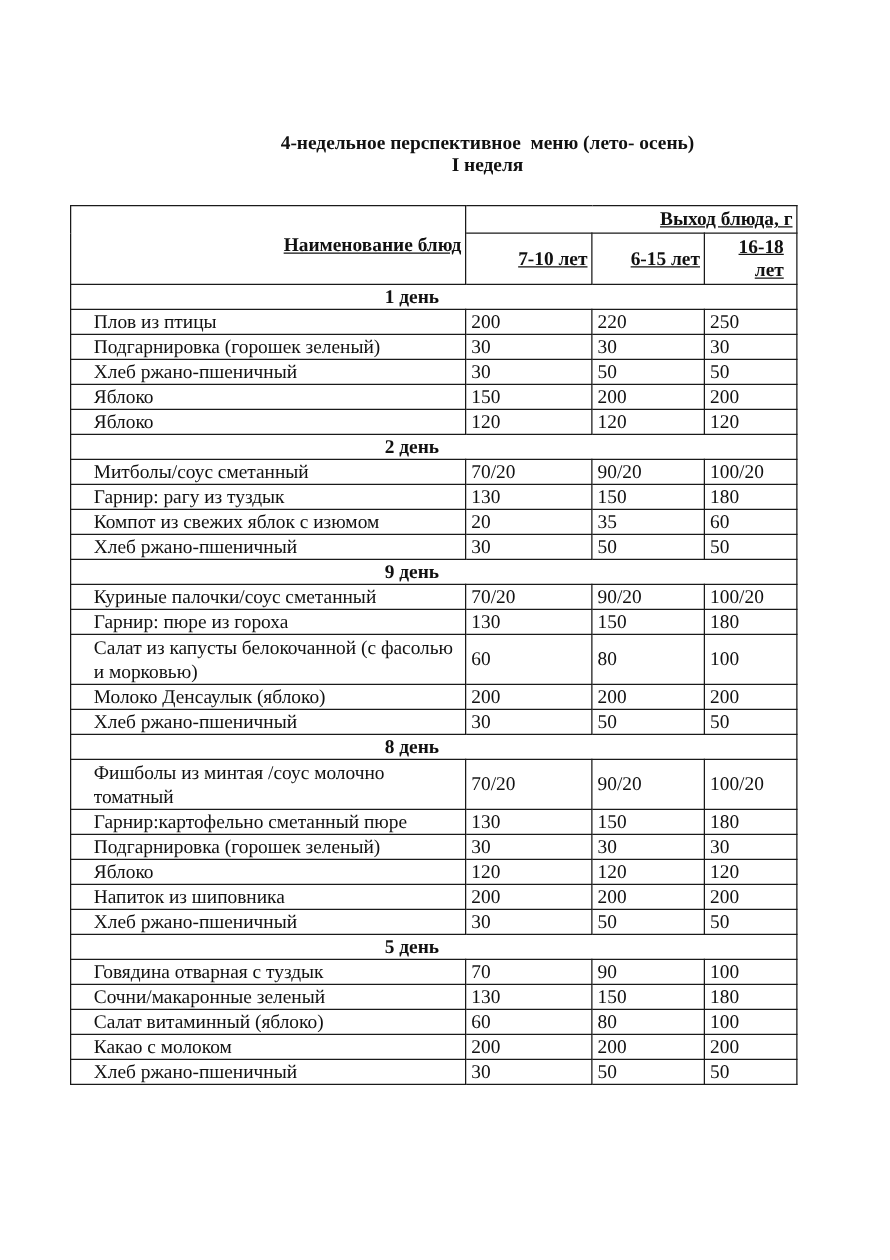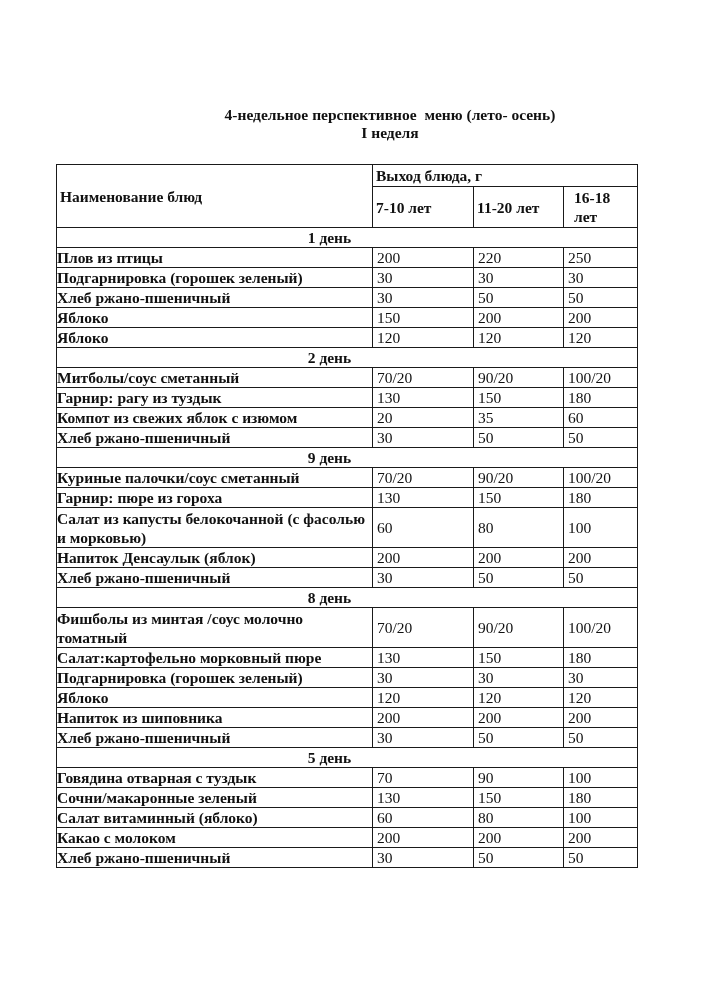--- a/index.html
+++ b/index.html
@@ -44,36 +44,37 @@
       vertical-align: middle;
       overflow: hidden;
     }
     col.c-name { width: 316px; }
     col.c-a { width: 101px; }
     col.c-b { width: 90px; }
     col.c-c { width: 74px; }
 
     th {
       font-weight: bold;
-      text-align: left;
+      text-align: right;
+      text-decoration: underline;
     }
     th.name-head { height: 62px; }
     th.yield-head { height: 21px; }
     th.age-head { height: 39px; line-height: 18px; }
 
     tr.day td {
       text-align: center;
       font-weight: bold;
       height: 19px;
       padding-left: 0;
     }
     tr.day td span { position: relative; left: -16px; text-align: right; }
     tr.item td { height: 19px; white-space: nowrap; }
     tr.item.tall td { height: 39px; white-space: normal; line-height: 19px; }
-    tr.item td.name { padding-left: 0; font-weight: bold; }
+    tr.item td.name { padding-left: 18px; }
     tr.item td.val { padding-left: 4px; }
   </style>
 </head>
 <body>
 
 <div class="title l1">4-недельное перспективное  меню (лето- осень)</div>
 <div class="title l2">I неделя</div>
 
 <table class="menu">
   <colgroup>
@@ -82,21 +83,21 @@
       <col class="c-b">
       <col class="c-c">
   </colgroup>
   <thead>
     <tr>
       <th class="name-head" rowspan="2">Наименование блюд</th>
       <th class="yield-head" colspan="3">Выход блюда, г</th>
     </tr>
     <tr>
       <th class="age-head">7-10 лет</th>
-      <th class="age-head">11-20 лет</th>
+      <th class="age-head">6-15 лет</th>
       <th class="age-head" style="padding:0 10px;">16-18 лет</th>
     </tr>
   </thead>
   <tbody id="menu-body">
 
     <tr class="day">
         <td colspan="4"><span>1 день</span></td>
       </tr>
     <tr class="item">
         <td class="name">Плов из птицы</td>
@@ -172,21 +173,21 @@
         <td class="val">150</td>
         <td class="val">180</td>
       </tr>
     <tr class="item tall">
         <td class="name">Салат из капусты белокочанной (с фасолью и морковью)</td>
         <td class="val">60</td>
         <td class="val">80</td>
         <td class="val">100</td>
       </tr>
     <tr class="item">
-        <td class="name">Напиток Денсаулык (яблок)</td>
+        <td class="name">Молоко Денсаулык (яблоко)</td>
         <td class="val">200</td>
         <td class="val">200</td>
         <td class="val">200</td>
       </tr>
     <tr class="item">
         <td class="name">Хлеб ржано-пшеничный</td>
         <td class="val">30</td>
         <td class="val">50</td>
         <td class="val">50</td>
       </tr>
@@ -194,21 +195,21 @@
     <tr class="day">
         <td colspan="4"><span>8 день</span></td>
       </tr>
     <tr class="item tall">
         <td class="name">Фишболы из минтая /соус молочно томатный</td>
         <td class="val">70/20</td>
         <td class="val">90/20</td>
         <td class="val">100/20</td>
       </tr>
     <tr class="item">
-        <td class="name">Салат:картофельно морковный пюре</td>
+        <td class="name">Гарнир:картофельно сметанный пюре</td>
         <td class="val">130</td>
         <td class="val">150</td>
         <td class="val">180</td>
       </tr>
     <tr class="item">
         <td class="name">Подгарнировка (горошек зеленый)</td>
         <td class="val">30</td>
         <td class="val">30</td>
         <td class="val">30</td>
       </tr>

